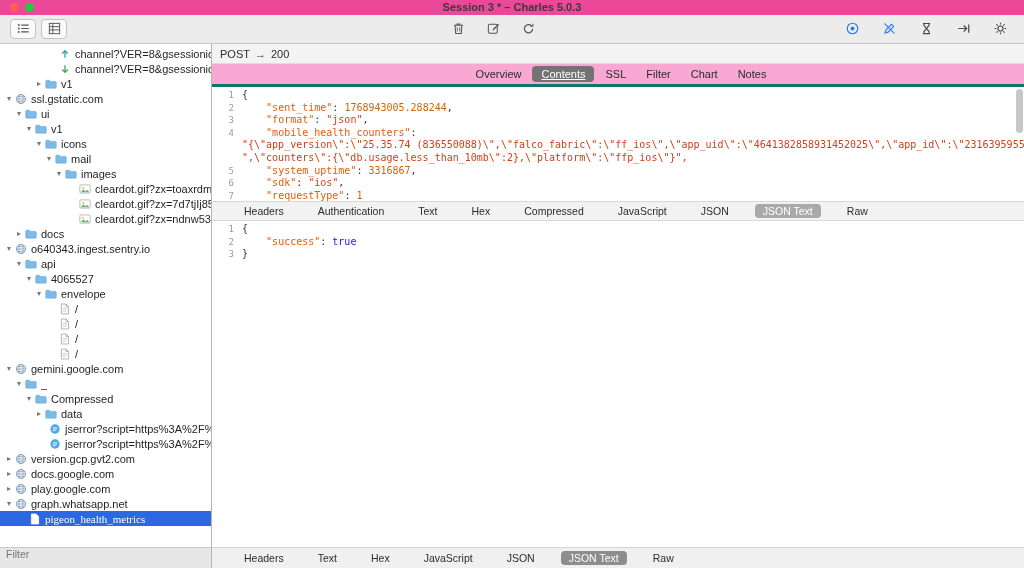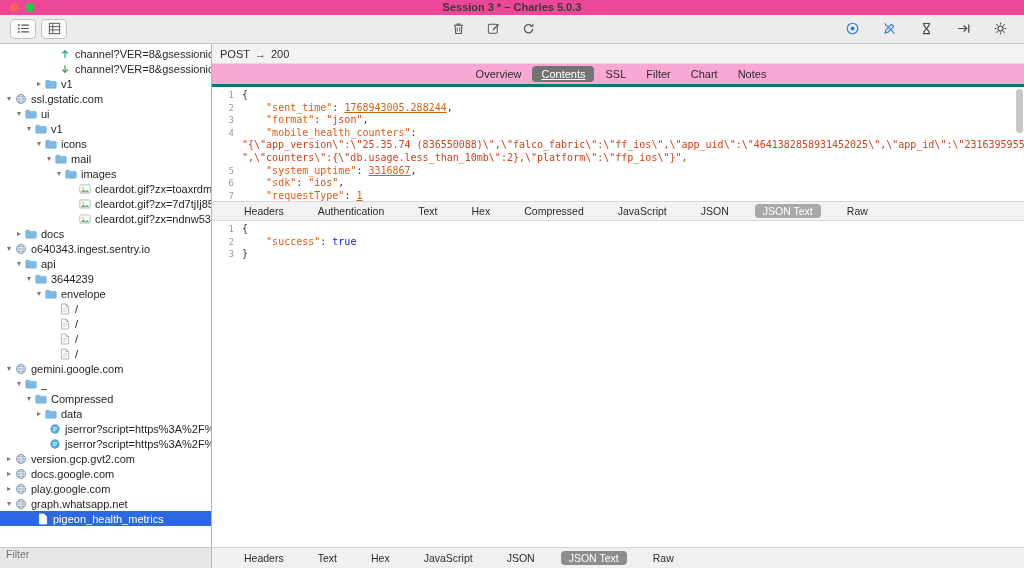--- a/index.html
+++ b/index.html
@@ -51,21 +51,21 @@
   #req-pane{flex:0 0 112px;}
   .midtabs{flex:0 0 18px;background:#f2f2f2;border-top:1px solid #d8d8d8;border-bottom:1px solid #d8d8d8;
     display:flex;align-items:center;padding-left:8px;gap:2px;}
   .midtabs .tab,.bottombar .tab{font-size:10.5px;padding:1px 8px;margin-left:16px;}
   #resp-pane{flex:1 1 auto;}
   .cl{display:flex;line-height:12.6px;white-space:pre;}
   .ln{flex:0 0 22px;text-align:right;padding-right:8px;color:#9b9b9b;font-size:9px;}
   .cd{white-space:pre;}
   .t-key{color:#e05c0e;}
   .t-str{color:#cf3f17;}
-  .t-num{color:#ca660a;text-decoration:underline;}
+  .t-num{color:#ca660a;}
   .t-bool{color:#1c1cd8;}
   .t-pun{color:#3a3a3a;}
   .vscroll{position:absolute;right:1px;top:2px;width:7px;height:44px;background:#c7c7c7;border-radius:4px;}
   .bottombar{flex:0 0 20px;background:#f0f0f0;border-top:1px solid #d4d4d4;display:flex;align-items:center;padding-left:8px;gap:2px;}
   
   .statusbar{flex:0 0 21px;background:#e9e9e9;border-top:1px solid #c6c6c6;display:flex;align-items:center;
     font-size:10.5px;color:#5d5d5d;padding:0 6px;}
   .statusbar .spacer{flex:1;}
   .badge{border:1px solid #c3c3c3;border-radius:3px;background:#f6f6f6;color:#9a9a9a;font-size:10px;padding:1px 8px;}
 </style>
@@ -320,21 +320,21 @@
             </span>
             <span class="tlabel">api</span>
           </div>
           <div class="trow" style="padding-left: 24px;">
             <span class="chev">▾</span>
             <span class="tic-tree">
               <svg viewBox="0 0 16 14">
                 <path d="M1 3.2C1 2.5 1.5 2 2.2 2h3.6l1.5 1.5h6.5c.7 0 1.2.5 1.2 1.2v6.6c0 .7-.5 1.2-1.2 1.2H2.2c-.7 0-1.2-.5-1.2-1.2z" fill="#7cbbe8" stroke="#5b9fd0" stroke-width=".7"></path>
               </svg>
             </span>
-            <span class="tlabel">3644239</span>
+            <span class="tlabel">4065527</span>
           </div>
           <div class="trow" style="padding-left: 34px;">
             <span class="chev">▾</span>
             <span class="tic-tree">
               <svg viewBox="0 0 16 14">
                 <path d="M1 3.2C1 2.5 1.5 2 2.2 2h3.6l1.5 1.5h6.5c.7 0 1.2.5 1.2 1.2v6.6c0 .7-.5 1.2-1.2 1.2H2.2c-.7 0-1.2-.5-1.2-1.2z" fill="#7cbbe8" stroke="#5b9fd0" stroke-width=".7"></path>
               </svg>
             </span>
             <span class="tlabel">envelope</span>
           </div>
@@ -477,21 +477,21 @@
             <span class="chev">▾</span>
             <span class="tic-tree">
               <svg viewBox="0 0 14 14">
                 <circle cx="7" cy="7" r="5.3" fill="#eef4fb" stroke="#7b93ad"></circle>
                 <ellipse cx="7" cy="7" rx="2.4" ry="5.3" fill="none" stroke="#7b93ad" stroke-width=".7"></ellipse>
                 <path d="M1.7 7h10.6M2.4 4.2h9.2M2.4 9.8h9.2" stroke="#7b93ad" stroke-width=".7" fill="none"></path>
               </svg>
             </span>
             <span class="tlabel">graph.whatsapp.net</span>
           </div>
-          <div class="trow sel" style="padding-left: 26px;">
+          <div class="trow sel" style="padding-left: 18px; font-family: Liberation Serif, serif;">
             <span class="chev"></span>
             <span class="tic-tree">
               <svg viewBox="0 0 12 14">
                 <path d="M1.8 1.2h5.4L10.2 4.2v8.6H1.8z" fill="#fff" stroke="#97a0a9" stroke-width=".9"></path>
                 <path d="M7.2 1.2v3h3" fill="none" stroke="#97a0a9" stroke-width=".9"></path>
                 <path d="M3.3 6.4h5.4M3.3 8.2h5.4M3.3 10h3.6" stroke="#b9c0c7" stroke-width=".7" fill="none"></path>
               </svg>
             </span>
             <span class="tlabel">pigeon_health_metrics</span>
           </div>

